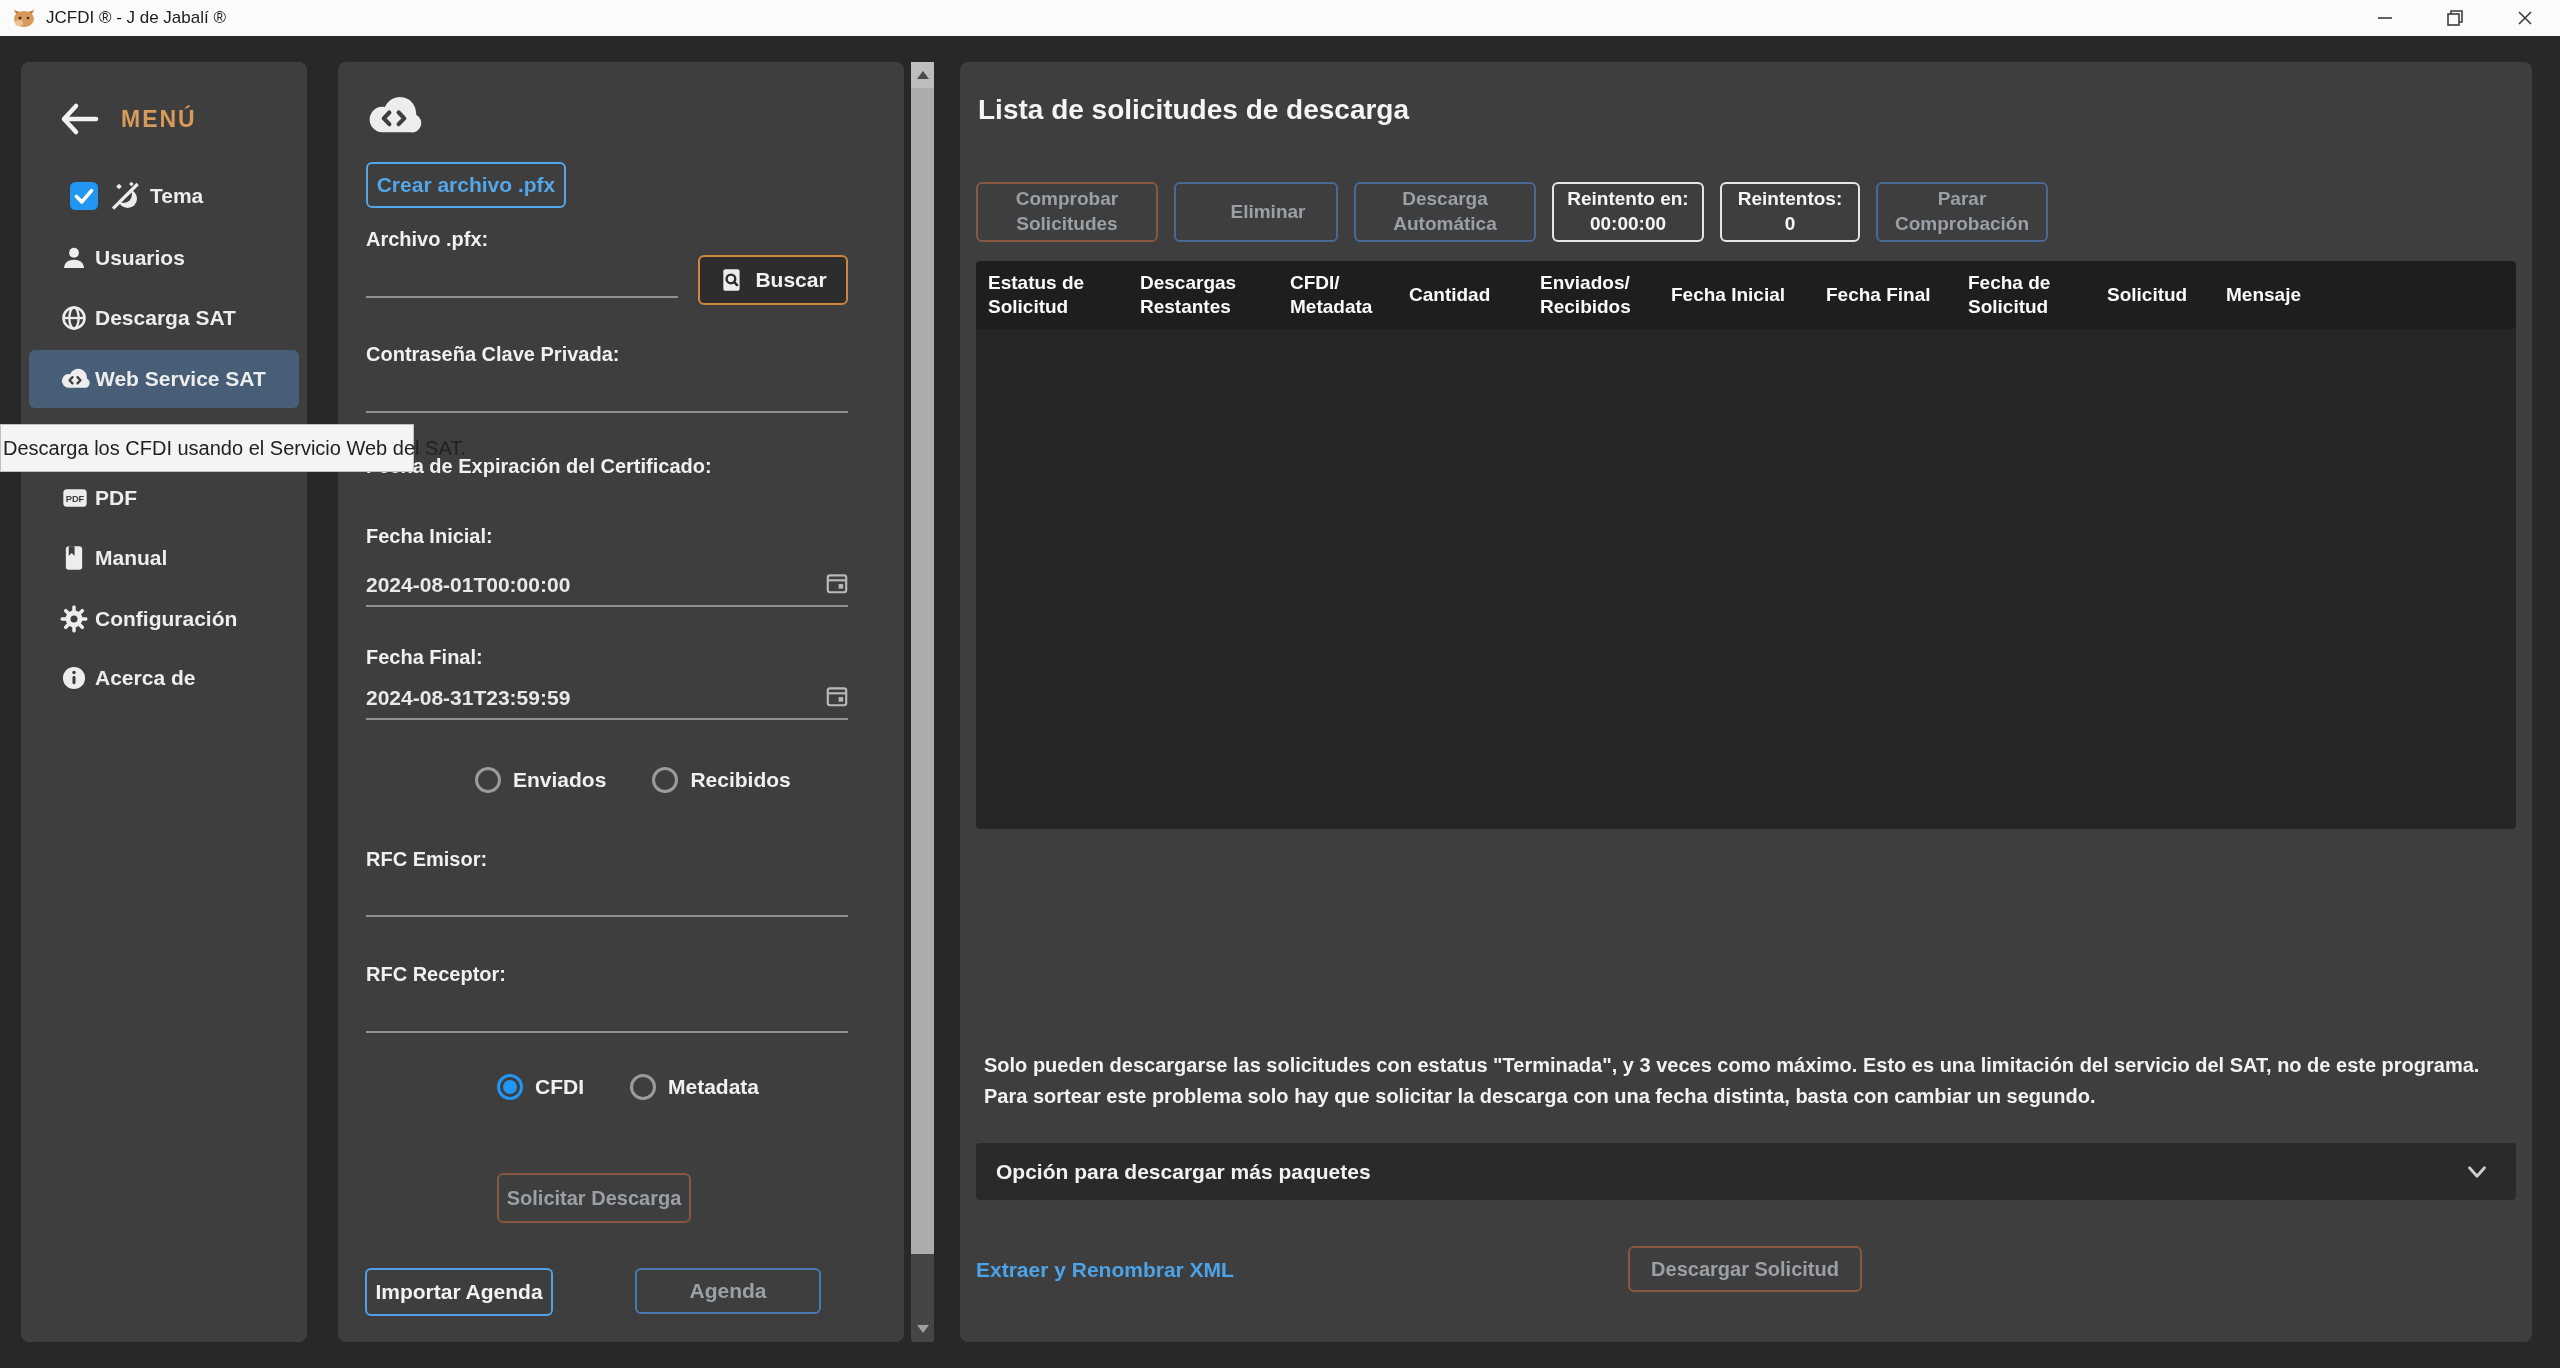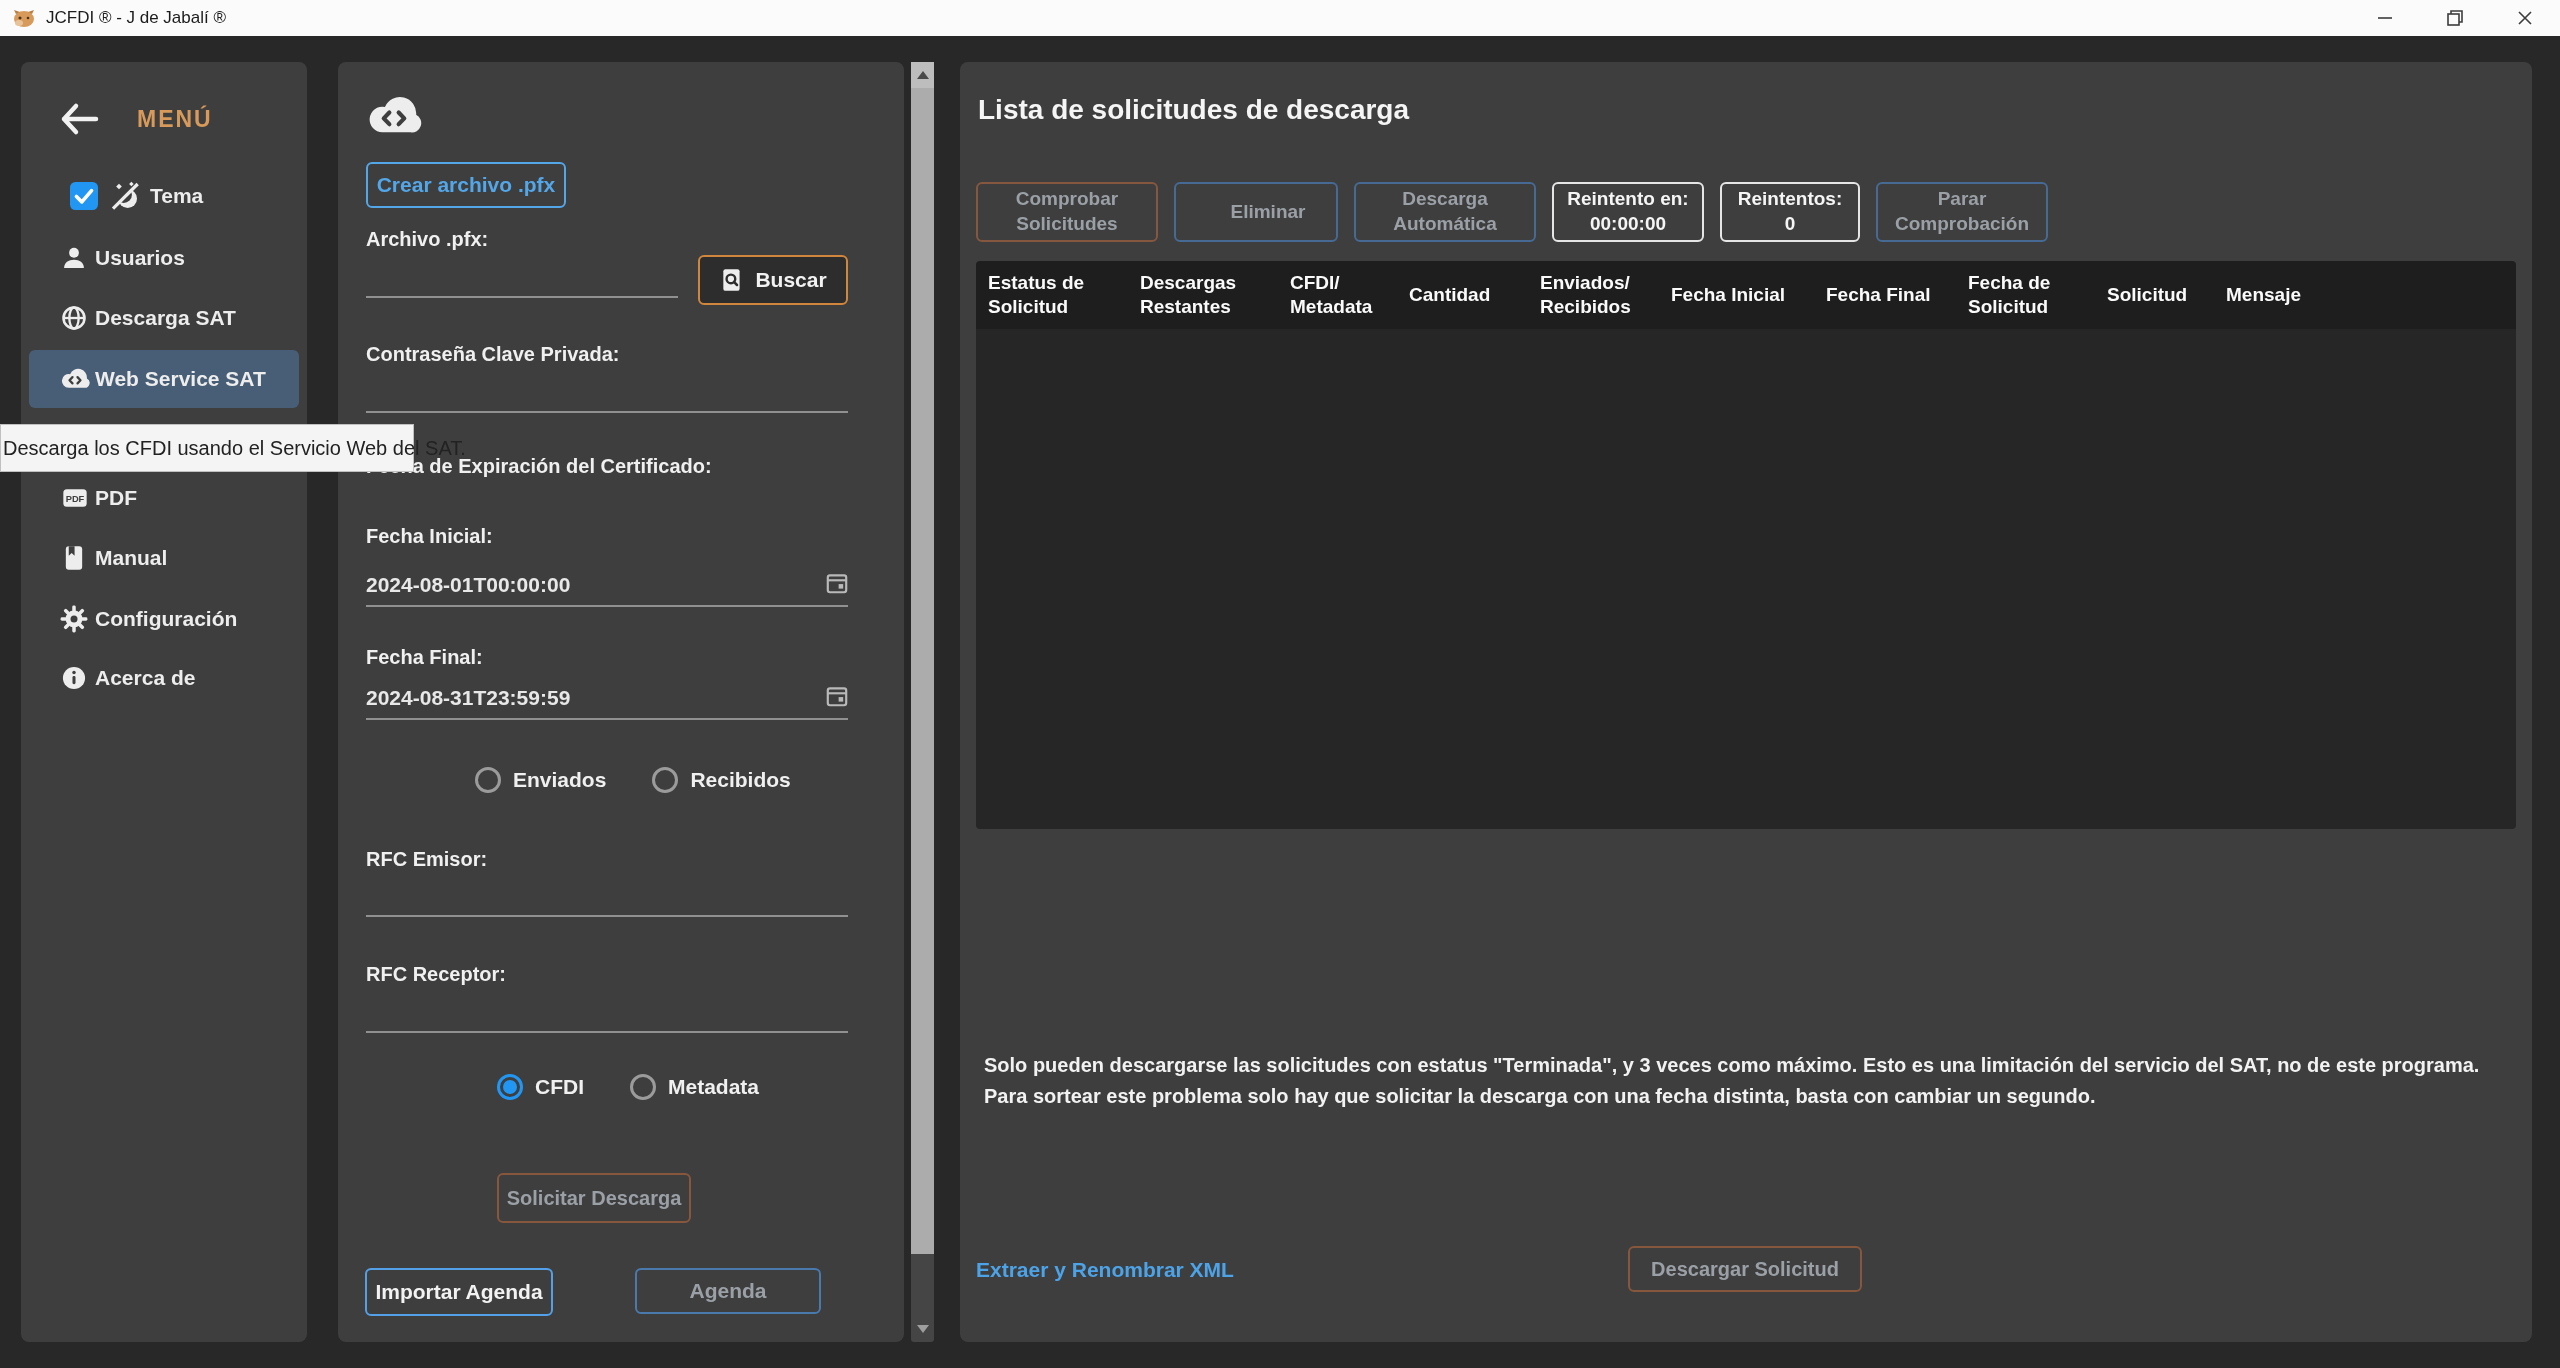--- a/index.html
+++ b/index.html
@@ -13,21 +13,21 @@
   .title-text { font-size:17px; color:#1c1c1c; }
   .win-controls { margin-left:auto; display:flex; height:36px; }
   .win-btn { width:70px; height:36px; display:flex; align-items:center; justify-content:center; }
 
   
   .main { position:absolute; top:36px; left:0; right:0; bottom:0; background:#282828; }
   .panel { position:absolute; top:26px; height:1280px; background:#3e3e3e; border-radius:8px; }
 
   
   .sidebar { left:21px; width:286px; }
-  .menu-header { position:absolute; top:40px; left:38px; display:flex; align-items:center; gap:36px; }
+  .menu-header { position:absolute; top:40px; left:38px; display:flex; align-items:center; gap:20px; }
   .menu-label { font-size:23px; font-weight:bold; color:#d79a5b; letter-spacing:2px; }
   .side-item { position:absolute; left:0; width:100%; height:48px; }
   .side-item .sicon { position:absolute; left:39px; top:50%; transform:translateY(-50%); display:flex; }
   .side-item .slabel { position:absolute; left:74px; top:50%; transform:translateY(-50%);
                        font-size:21px; font-weight:bold; color:#ededed; white-space:nowrap; }
   .side-active { left:8px; width:270px; background:#485e76; border-radius:6px; }
   .side-active .sicon { left:31px; }
   .side-active .slabel { left:66px; }
   .cbx { position:absolute; left:49px; top:50%; transform:translateY(-50%); display:flex; }
 
@@ -373,19 +373,27 @@
 Solicitud</div>
           <div class="th">Solicitud</div>
           <div class="th">Mensaje</div>
         </div>
         <div class="tbody"></div>
       </div>
 
       <div class="note">Solo pueden descargarse las solicitudes con estatus "Terminada", y 3 veces como máximo. Esto es una limitación del servicio del SAT, no de este programa.
 Para sortear este problema solo hay que solicitar la descarga con una fecha distinta, basta con cambiar un segundo.</div>
 
+      <div class="accordion">
+        <span class="acc-label">Opción para descargar más paquetes</span>
+        <span class="acc-chevron">
+          <svg width="30" height="30" viewBox="0 0 28 28">
+              <polyline points="7,10 14,18 21,10" fill="none" stroke="#cfcfcf" stroke-width="2.6" stroke-linecap="round" stroke-linejoin="round"></polyline>
+            </svg>
+        </span>
+      </div>
 
       <a class="extract-link">Extraer y Renombrar XML</a>
       <div class="btn btn-download">Descargar Solicitud</div>
     </section>
 
   </div>
 </div>
 
 </body></html>

